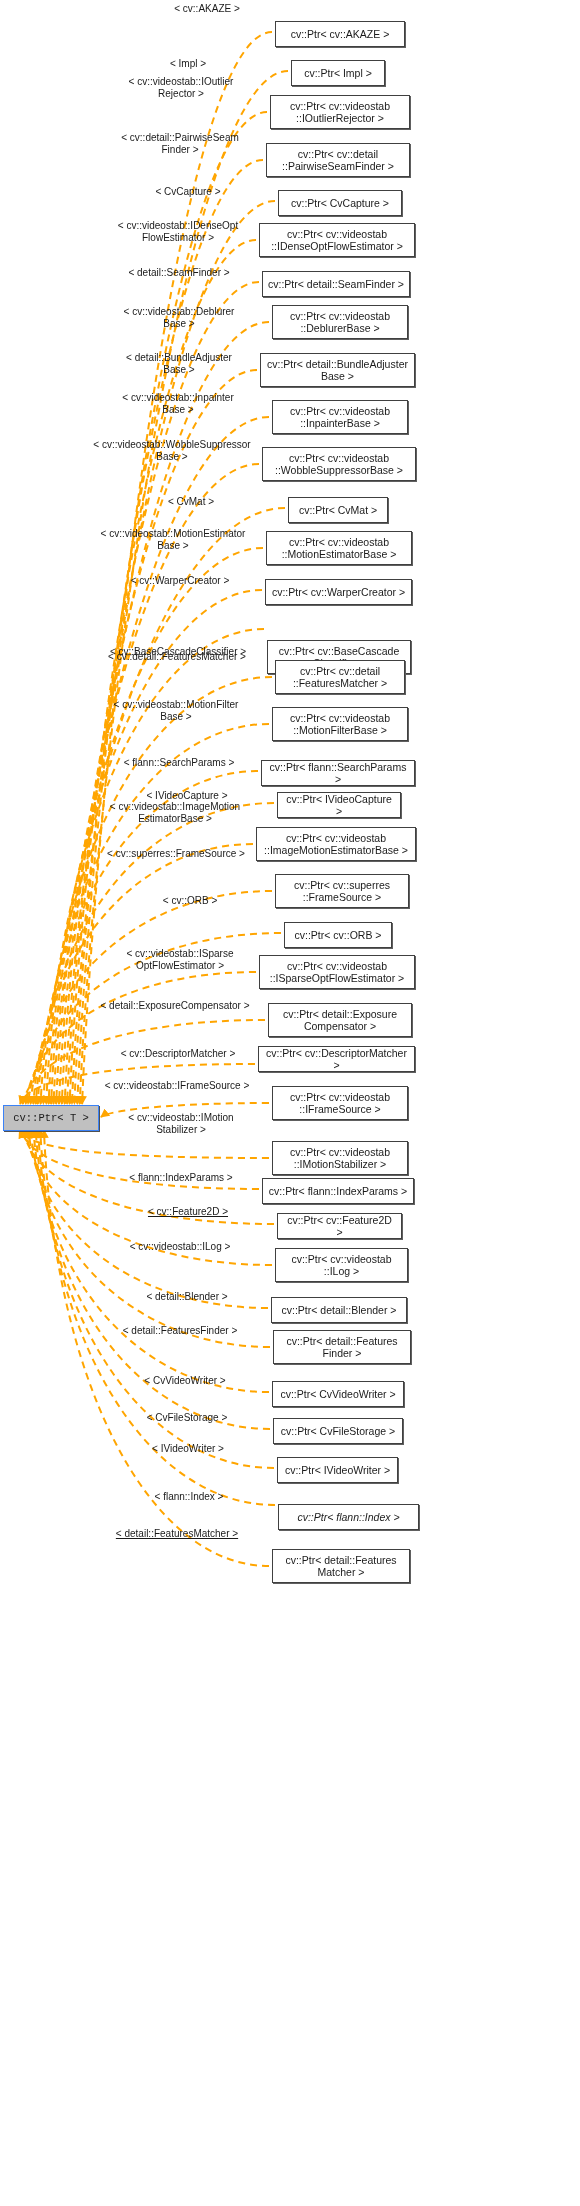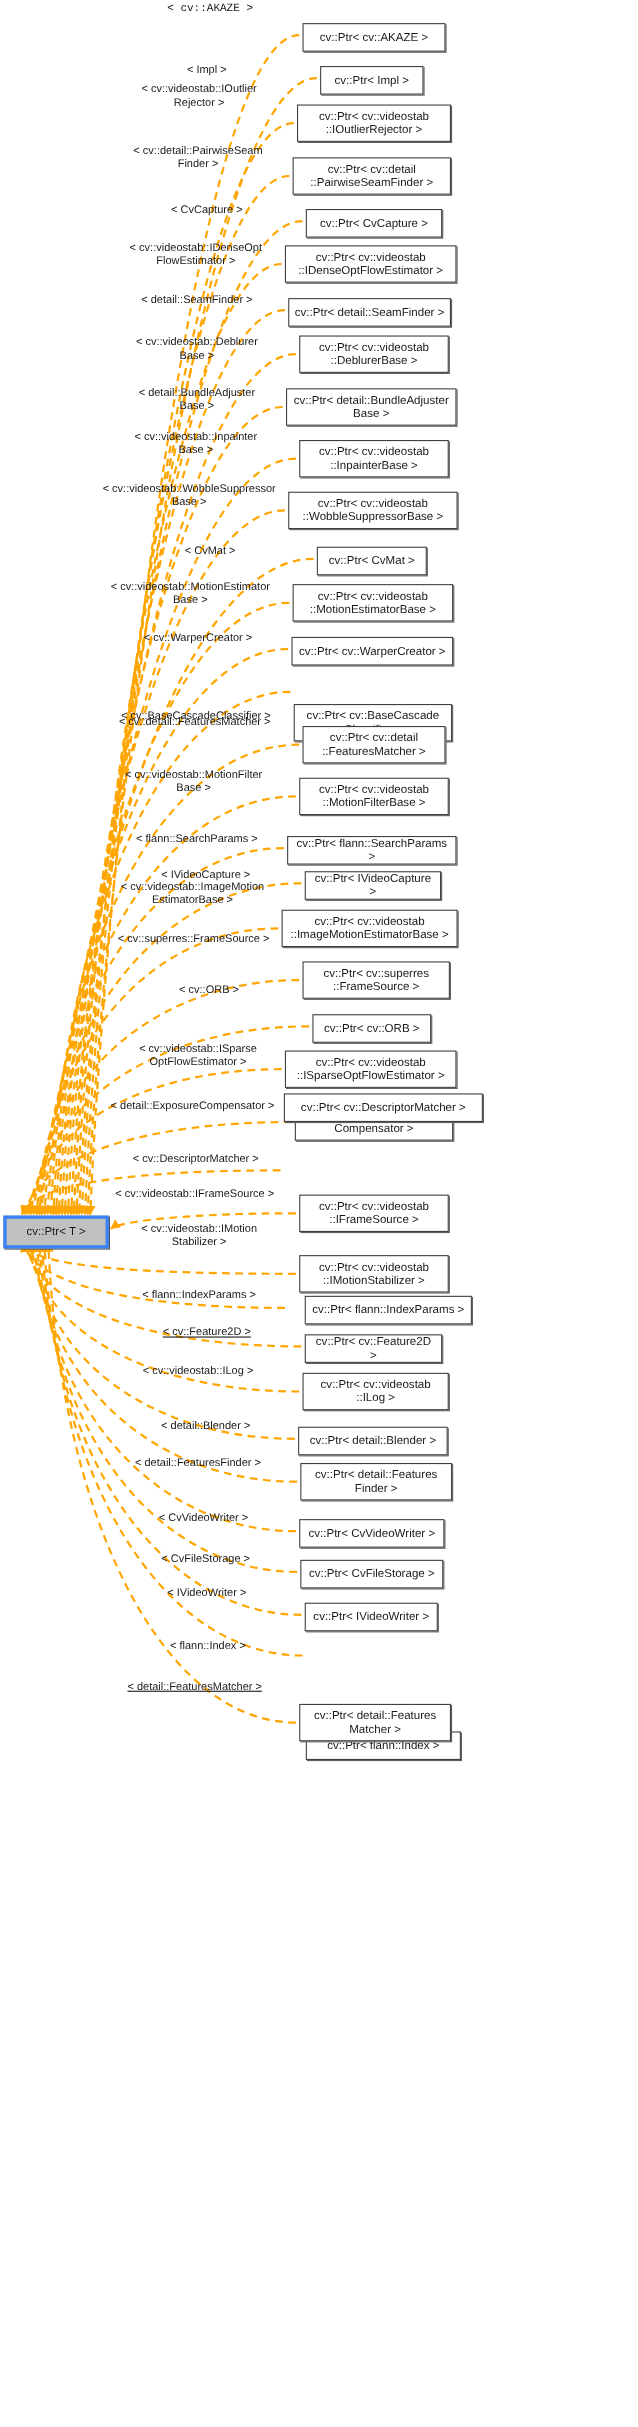--- a/index.html
+++ b/index.html
@@ -18,23 +18,24 @@
     text-align:center;
     display:flex;
     align-items:center;
     justify-content:center;
     padding:12px 5px;
     white-space:pre-line;
     box-shadow:1px 1px 0 0 #606060;
   }
   .node.root{
     background:#c0c0c0;
-    border:3px solid #3b82f6;
+    border:1px solid #3b82f6;
     font-size:10.5px;
     box-shadow:1px 1px 0 0 #505050;
+    font-family:Liberation Mono, monospace;
   }
   .elabel{
     position:absolute;
     font-size:10px;
     line-height:12px;
     color:#1a1a1a;
     text-align:center;
     white-space:pre-line;
     background:transparent;
   }
@@ -124,41 +125,41 @@
       <div class="node" style="left: 277px; top: 792px; width: 124px; height: 22px;">cv::Ptr&lt; IVideoCapture &gt;</div>
       <div class="node" style="left: 256px; top: 827px; width: 160px; height: 34px;">cv::Ptr&lt; cv::videostab
 ::ImageMotionEstimatorBase &gt;</div>
       <div class="node" style="left: 275px; top: 874px; width: 134px; height: 34px;">cv::Ptr&lt; cv::superres
 ::FrameSource &gt;</div>
       <div class="node" style="left: 284px; top: 922px; width: 108px; height: 22px;">cv::Ptr&lt; cv::ORB &gt;</div>
       <div class="node" style="left: 259px; top: 955px; width: 156px; height: 34px;">cv::Ptr&lt; cv::videostab
 ::ISparseOptFlowEstimator &gt;</div>
       <div class="node" style="left: 268px; top: 1003px; width: 144px; height: 34px;">cv::Ptr&lt; detail::Exposure
 Compensator &gt;</div>
-      <div class="node" style="left: 258px; top: 994px; width: 181px; height: 22px;">cv::Ptr&lt; cv::DescriptorMatcher &gt;</div>
+      <div class="node" style="left: 258px; top: 1046px; width: 157px; height: 22px;">cv::Ptr&lt; cv::DescriptorMatcher &gt;</div>
       <div class="node" style="left: 272px; top: 1086px; width: 136px; height: 34px;">cv::Ptr&lt; cv::videostab
 ::IFrameSource &gt;</div>
       <div class="node" style="left: 272px; top: 1141px; width: 136px; height: 34px;">cv::Ptr&lt; cv::videostab
 ::IMotionStabilizer &gt;</div>
-      <div class="node" style="left: 262px; top: 1178px; width: 152px; height: 22px; margin-left: 15px;">cv::Ptr&lt; flann::IndexParams &gt;</div>
+      <div class="node" style="left: 262px; top: 1178px; width: 152px; height: 22px;">cv::Ptr&lt; flann::IndexParams &gt;</div>
       <div class="node" style="left: 277px; top: 1213px; width: 125px; height: 22px;">cv::Ptr&lt; cv::Feature2D &gt;</div>
       <div class="node" style="left: 275px; top: 1248px; width: 133px; height: 34px;">cv::Ptr&lt; cv::videostab
 ::ILog &gt;</div>
       <div class="node" style="left: 271px; top: 1297px; width: 136px; height: 22px;">cv::Ptr&lt; detail::Blender &gt;</div>
       <div class="node" style="left: 273px; top: 1330px; width: 138px; height: 34px;">cv::Ptr&lt; detail::Features
 Finder &gt;</div>
       <div class="node" style="left: 272px; top: 1381px; width: 132px; height: 22px;">cv::Ptr&lt; CvVideoWriter &gt;</div>
       <div class="node" style="left: 273px; top: 1418px; width: 130px; height: 22px;">cv::Ptr&lt; CvFileStorage &gt;</div>
       <div class="node" style="left: 277px; top: 1457px; width: 121px; height: 22px;">cv::Ptr&lt; IVideoWriter &gt;</div>
-      <div class="node" style="left: 278px; top: 1574px; width: 141px; height: 22px;">cv::Ptr&lt; flann::Index &gt;</div>
+      <div class="node" style="left: 278px; top: 1504px; width: 141px; height: 22px; font-style: italic;">cv::Ptr&lt; flann::Index &gt;</div>
       <div class="node" style="left: 272px; top: 1549px; width: 138px; height: 34px;">cv::Ptr&lt; detail::Features
 Matcher &gt;</div>
     </div>
   <div id="labels-layer">
-      <div class="elabel" style="left: 124px; top: 3px; width: 134px; font-family: Liberation Mono, monospace;">&lt; cv::AKAZE &gt;</div>
+      <div class="elabel" style="left: 140px; top: 3px; width: 134px;">&lt; cv::AKAZE &gt;</div>
       <div class="elabel" style="left: 131px; top: 58px; width: 114px;">&lt; Impl &gt;</div>
       <div class="elabel" style="left: 106px; top: 76px; width: 150px;">&lt; cv::videostab::IOutlier
 Rejector &gt;</div>
       <div class="elabel" style="left: 104px; top: 132px; width: 152px;">&lt; cv::detail::PairwiseSeam
 Finder &gt;</div>
       <div class="elabel" style="left: 126px; top: 186px; width: 124px;">&lt; CvCapture &gt;</div>
       <div class="elabel" style="left: 99px; top: 220px; width: 158px;">&lt; cv::videostab::IDenseOpt
 FlowEstimator &gt;</div>
       <div class="elabel" style="left: 108px; top: 267px; width: 142px;">&lt; detail::SeamFinder &gt;</div>
       <div class="elabel" style="left: 104px; top: 306px; width: 150px;">&lt; cv::videostab::Deblurer

